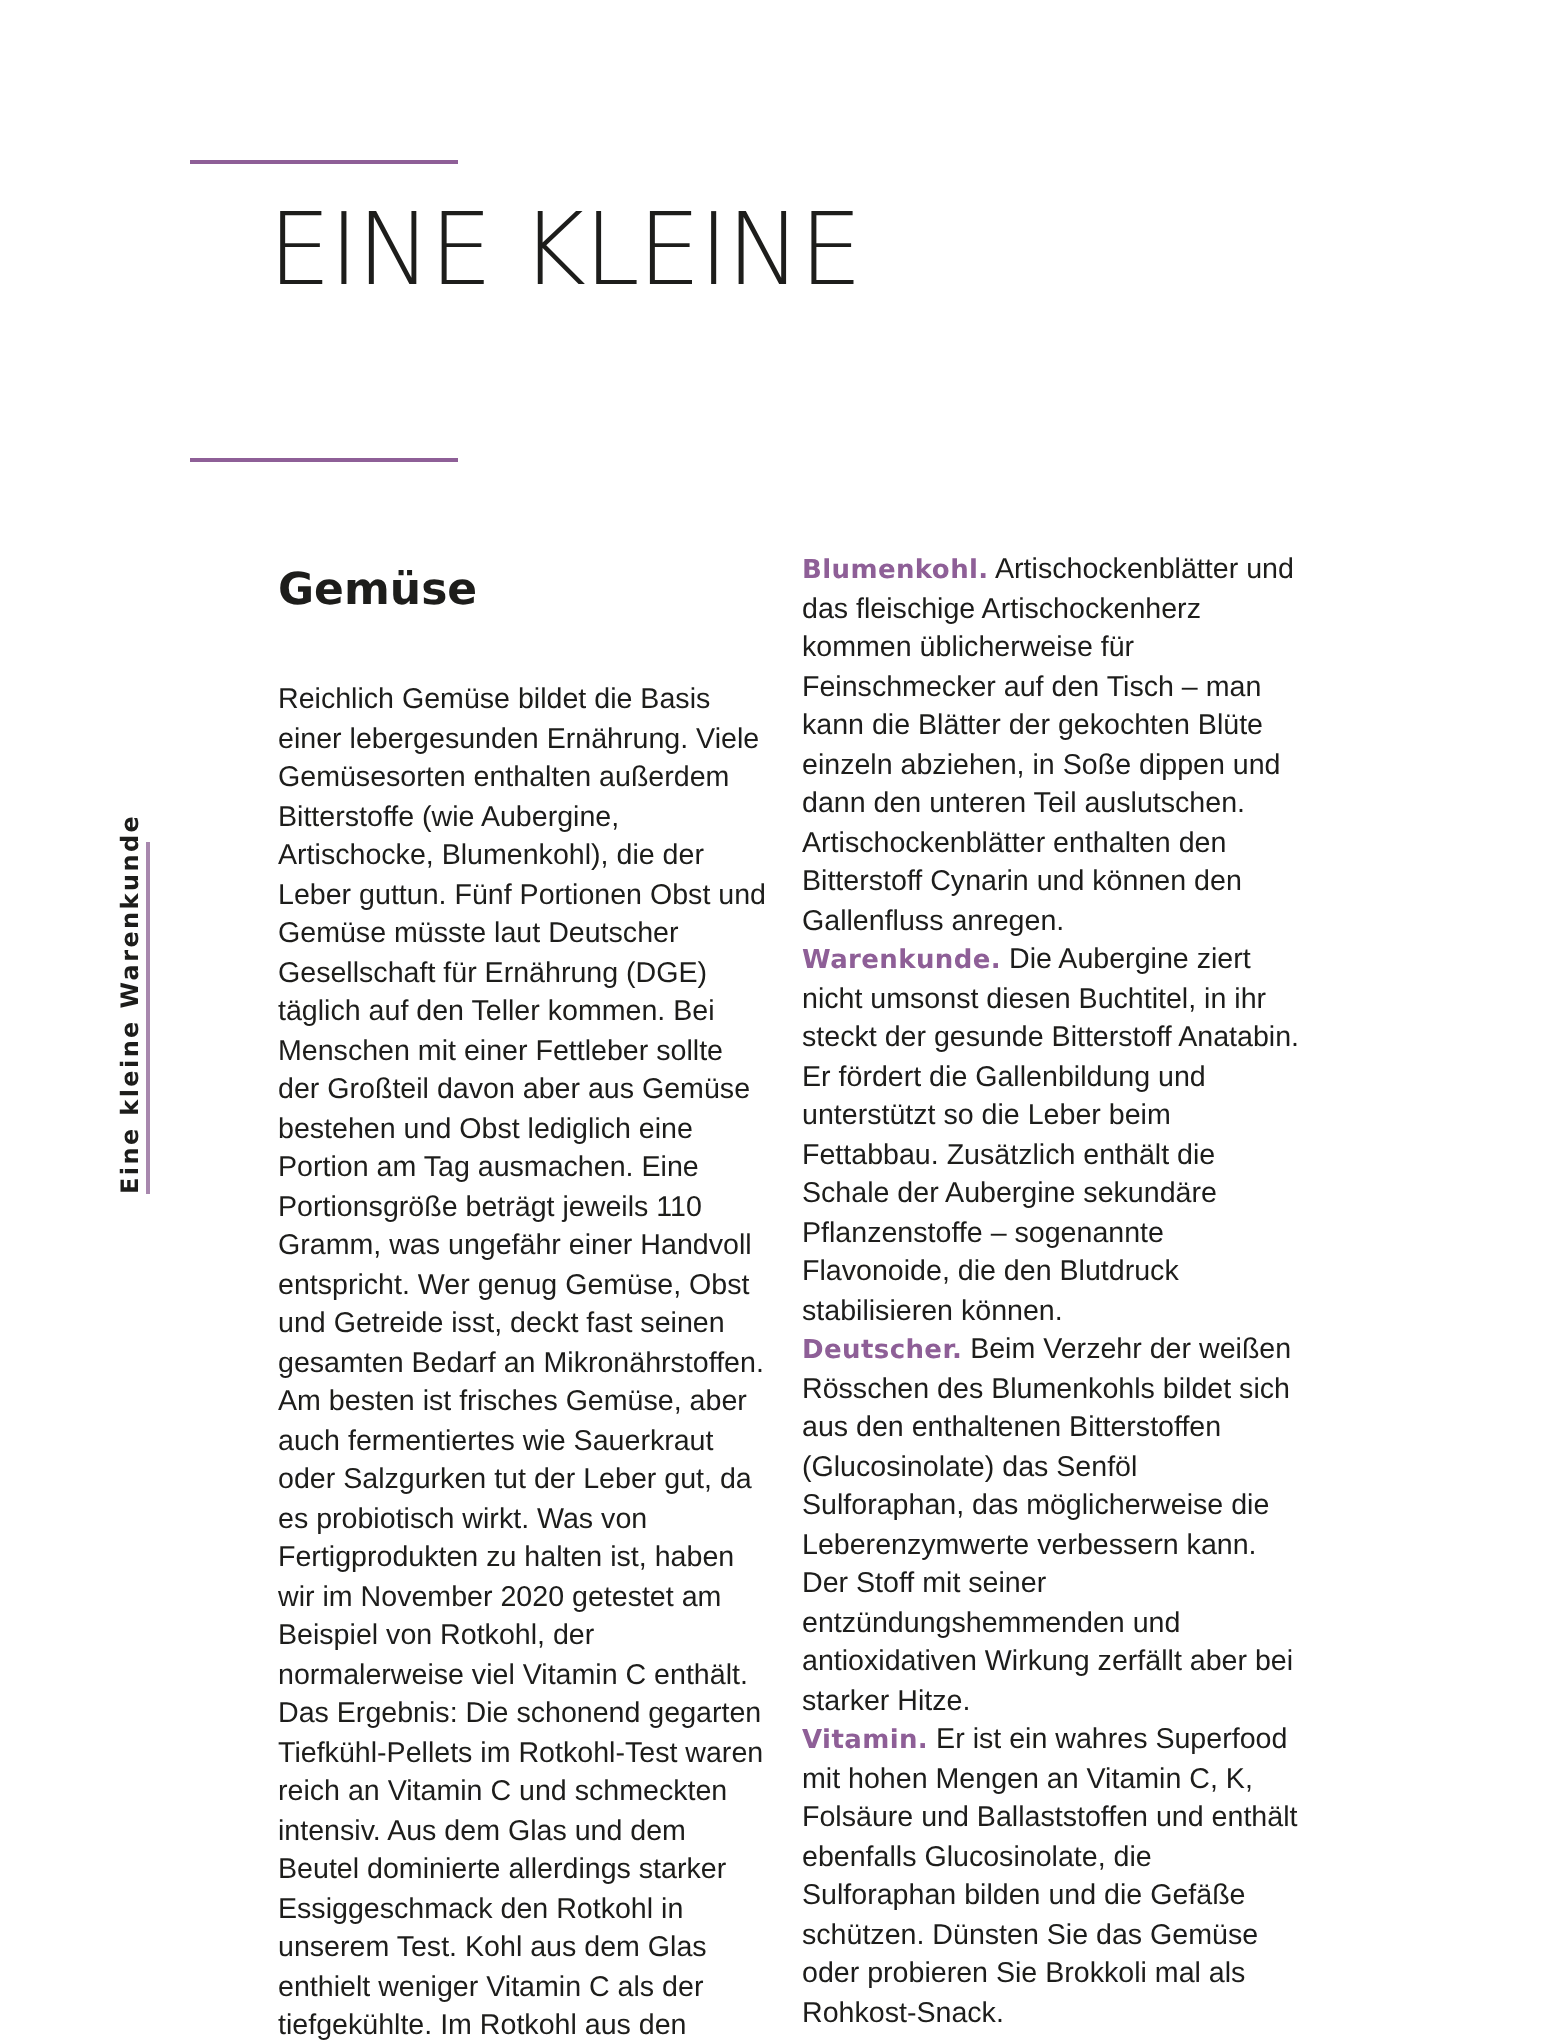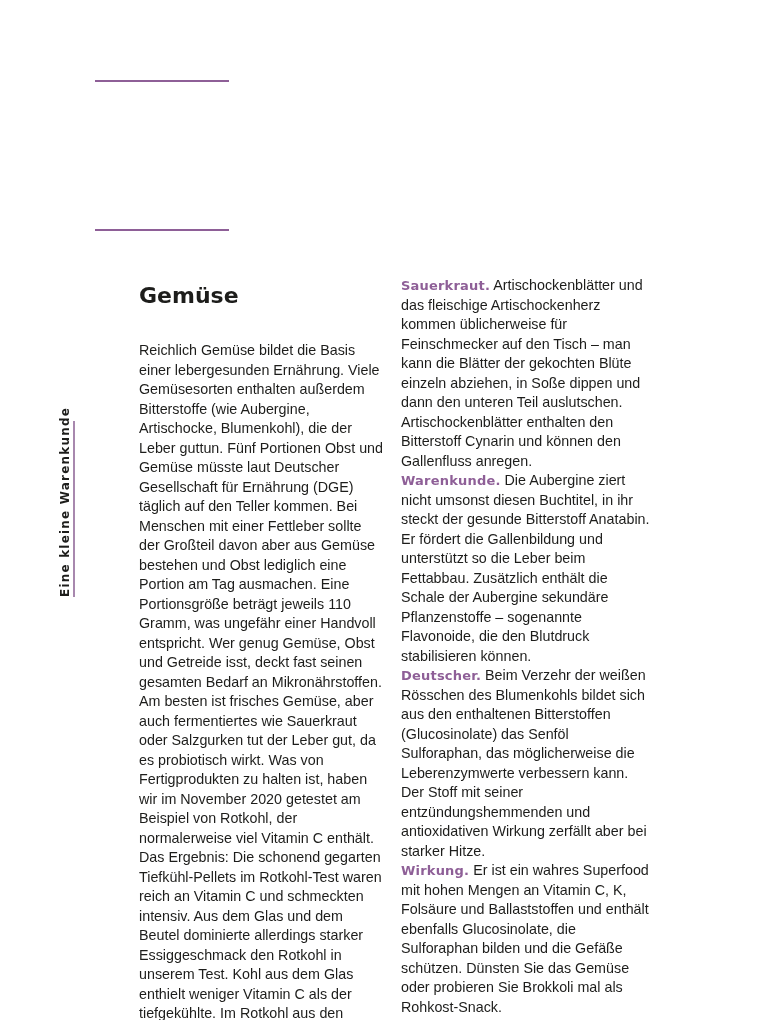--- a/index.html
+++ b/index.html
@@ -110,40 +110,41 @@
       color: #8e5f97;
       letter-spacing: 0.2px;
     }
   </style>
 </head>
 <body>
 
 <div class="rule top"></div>
 
 <h1 class="page-title">
+  <span>EINE KLEINE</span>
 </h1>
 
 <div class="rule bottom"></div>
 
 <div class="side-label">
   <div class="side-label-text">Eine kleine Warenkunde</div>
 </div>
 <div class="side-rule"></div>
 
 <section class="col col-left">
   <h2 class="section-heading">Gemüse</h2>
   <p class="body" style="hyphens:auto;" lang="de">Reichlich Gemüse bildet die Basis einer lebergesunden Ernährung. Viele Gemüsesorten enthalten außerdem Bitterstoffe (wie Aubergine, Artischocke, Blumenkohl), die der Leber guttun. Fünf Portionen Obst und Gemüse müsste laut Deutscher Gesellschaft für Ernährung (DGE) täglich auf den Teller kommen. Bei Menschen mit einer Fettleber sollte der Großteil davon aber aus Gemüse bestehen und Obst lediglich eine Portion am Tag ausmachen. Eine Portionsgröße beträgt jeweils 110 Gramm, was ungefähr einer Handvoll entspricht. Wer genug Gemüse, Obst und Getreide isst, deckt fast seinen gesamten Bedarf an Mikronährstoffen. Am besten ist frisches Gemüse, aber auch fermentiertes wie Sauerkraut oder Salzgurken tut der Leber gut, da es probiotisch wirkt. Was von Fertigprodukten zu halten ist, haben wir im November 2020 getestet am Beispiel von Rotkohl, der normalerweise viel Vitamin C enthält. Das Ergebnis: Die schonend gegarten Tiefkühl-Pellets im Rotkohl-Test waren reich an Vitamin C und schmeckten intensiv. Aus dem Glas und dem Beutel dominierte allerdings starker Essiggeschmack den Rotkohl in unserem Test. Kohl aus dem Glas enthielt weniger Vitamin C als der tiefgekühlte. Im Rotkohl aus den Beuteln suchten wir fast vergeblich nach Vitamin C.</p>
 </section>
 
 <section class="col col-right" lang="de" style="hyphens:auto;">
   <p class="entry">
-    <span class="entry-term">Sauerkraut.</span><span> Artischockenblätter und das fleischige Artischockenherz kommen üblicherweise für Feinschmecker auf den Tisch – man kann die Blätter der gekochten Blüte einzeln abziehen, in Soße dippen und dann den unteren Teil auslutschen. Artischockenblätter enthalten den Bitterstoff Cynarin und können den Gallenfluss anregen.</span>
+    <span class="entry-term">Blumenkohl.</span><span> Artischockenblätter und das fleischige Artischockenherz kommen üblicherweise für Feinschmecker auf den Tisch – man kann die Blätter der gekochten Blüte einzeln abziehen, in Soße dippen und dann den unteren Teil auslutschen. Artischockenblätter enthalten den Bitterstoff Cynarin und können den Gallenfluss anregen.</span>
   </p>
   <p class="entry">
     <span class="entry-term">Warenkunde.</span><span> Die Aubergine ziert nicht umsonst diesen Buchtitel, in ihr steckt der gesunde Bitterstoff Anatabin. Er fördert die Gallenbildung und unterstützt so die Leber beim Fettabbau. Zusätzlich enthält die Schale der Aubergine sekundäre Pflanzenstoffe – sogenannte Flavonoide, die den Blutdruck stabilisieren können.</span>
   </p>
   <p class="entry">
     <span class="entry-term">Deutscher.</span><span> Beim Verzehr der weißen Rösschen des Blumenkohls bildet sich aus den enthaltenen Bitterstoffen (Glucosinolate) das Senföl Sulforaphan, das möglicherweise die Leberenzymwerte verbessern kann. Der Stoff mit seiner entzündungshemmenden und antioxidativen Wirkung zerfällt aber bei starker Hitze.</span>
   </p>
   <p class="entry">
-    <span class="entry-term">Wirkung.</span><span> Er ist ein wahres Superfood mit hohen Mengen an Vitamin C, K, Folsäure und Ballaststoffen und enthält ebenfalls Glucosinolate, die Sulforaphan bilden und die Gefäße schützen. Dünsten Sie das Gemüse oder probieren Sie Brokkoli mal als Rohkost-Snack.</span>
+    <span class="entry-term">Vitamin.</span><span> Er ist ein wahres Superfood mit hohen Mengen an Vitamin C, K, Folsäure und Ballaststoffen und enthält ebenfalls Glucosinolate, die Sulforaphan bilden und die Gefäße schützen. Dünsten Sie das Gemüse oder probieren Sie Brokkoli mal als Rohkost-Snack.</span>
   </p>
 </section>
 
 </body></html>

